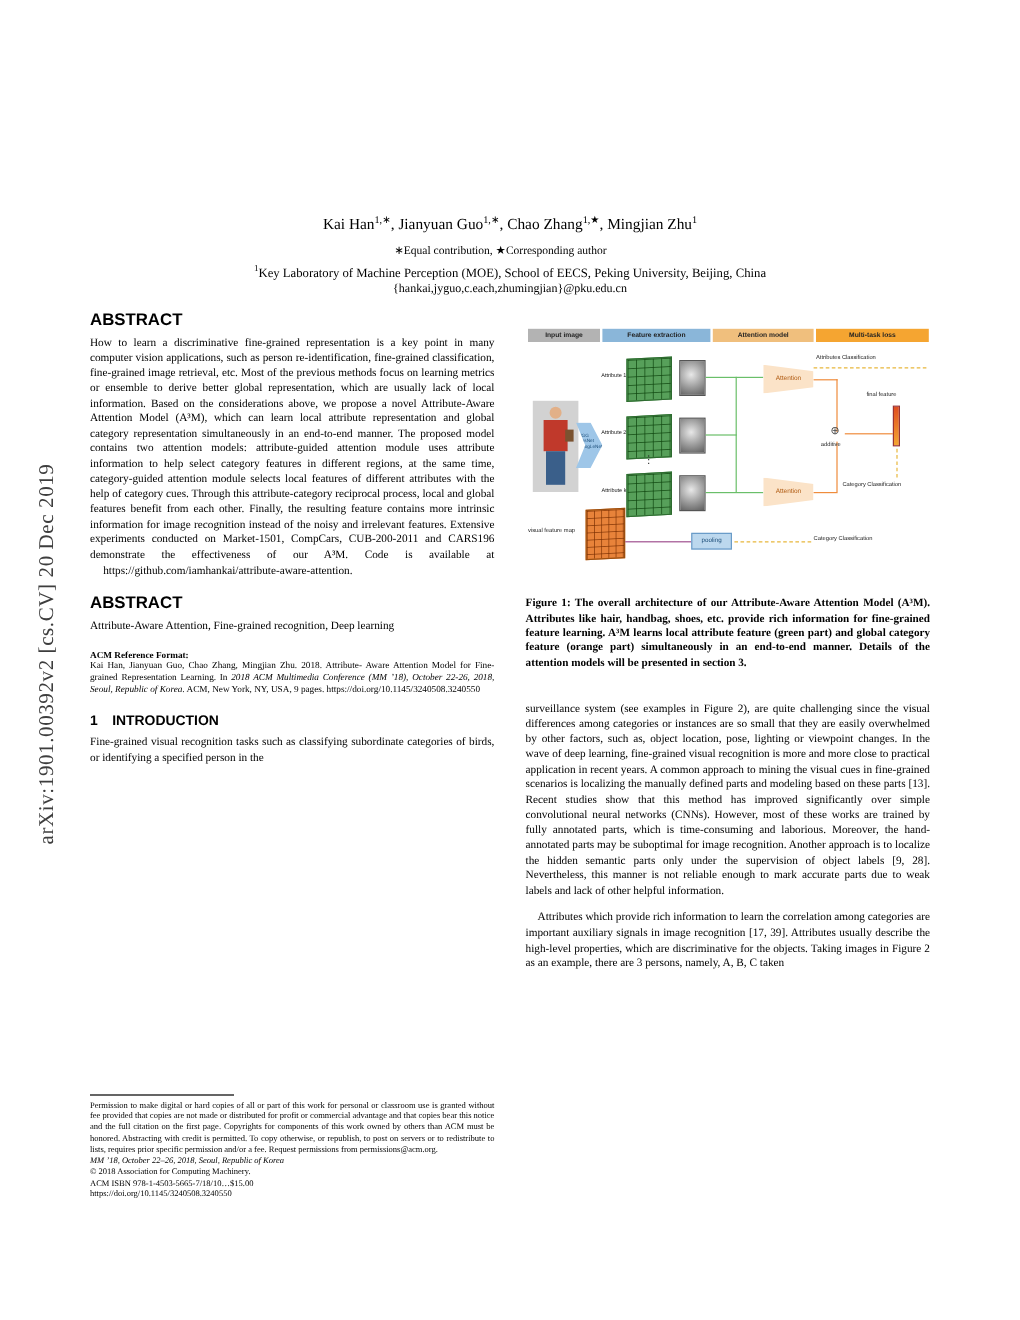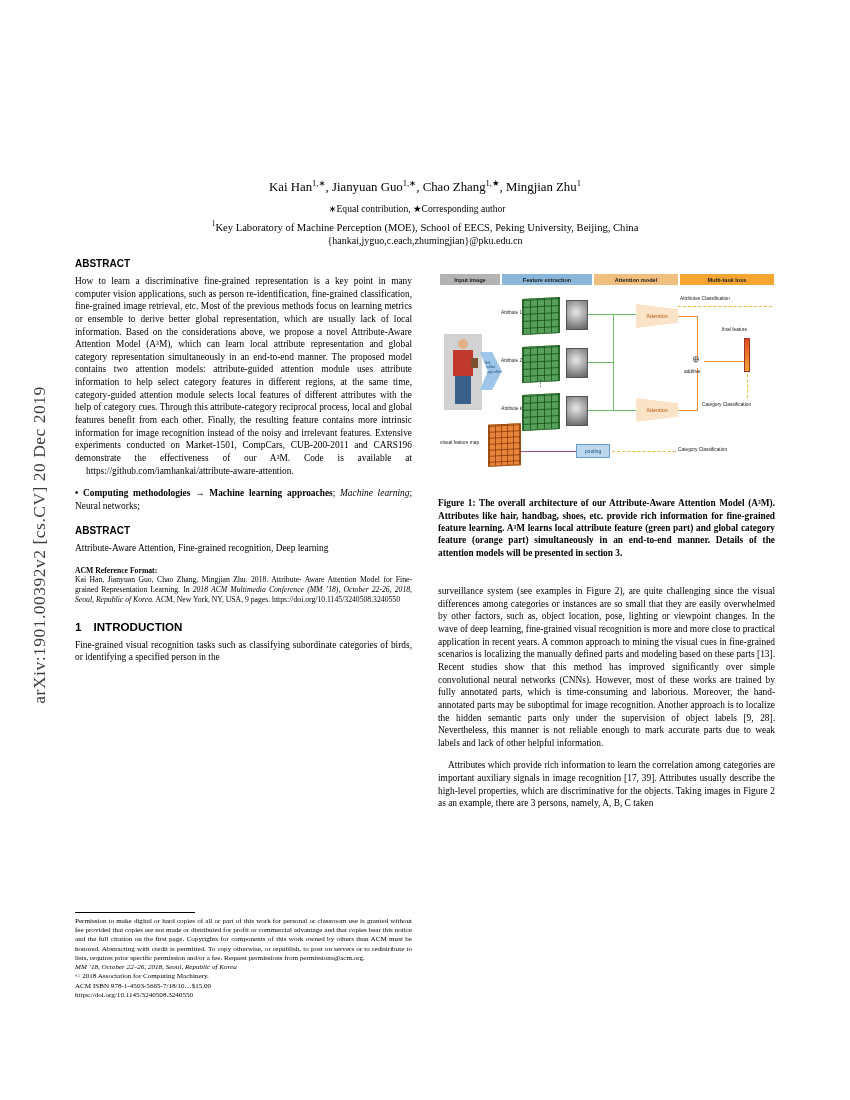--- a/index.html
+++ b/index.html
@@ -24,21 +24,21 @@
   .contrib-note { position:absolute; top:203px; left:0; right:16px; text-align:center; font-size:9.6px; }
   .affiliation { position:absolute; top:219px; left:0; right:0; text-align:center; font-size:10.6px; }
   .affiliation sup { font-size:7.5px; }
   .email { position:absolute; top:235px; left:0; right:0; text-align:center; font-size:10px; }
 
   
   .content { position:absolute; top:258px; left:75px; width:700px; display:flex; gap:26px; }
   .col { width:337px; }
   .col-left { position:relative; height:742px; }
 
-  .sec-head { font-size:10px; font-weight:bold; margin:0 0 6px 0; font-family:"Liberation Sans", sans-serif; }
+  .sec-head { font-size:14px; font-weight:bold; margin:0 0 6px 0; font-family:"Liberation Sans", sans-serif; }
   .num-head { font-size:11.6px; font-weight:bold; margin:14px 0 6px 0; font-family:"Liberation Sans", sans-serif; }
   .num-head .sp { display:inline-block; width:12px; }
   .body-txt { font-size:9.4px; line-height:1.345; text-align:justify; margin:0 0 10px 0; }
   .small-txt { font-size:7.7px; line-height:1.32; text-align:justify; margin:0 0 10px 0; }
   .small-head { font-size:7.7px; font-weight:bold; margin:0; }
   .it { font-style:italic; }
   .bd { font-weight:bold; }
 
   .footnote { position:absolute; bottom:0; left:0; width:337px; font-size:7.1px; line-height:1.3; text-align:justify; }
   .footnote-rule { width:120px; border-top:0.8px solid #000; margin-bottom:4px; }
@@ -118,21 +118,20 @@
   <div class="contrib-note">∗Equal contribution, ★Corresponding author</div>
   <div class="affiliation"><sup>1</sup><span>Key Laboratory of Machine Perception (MOE), School of EECS, Peking University, Beijing, China</span></div>
   <div class="email">{hankai,jyguo,c.each,zhumingjian}@pku.edu.cn</div>
 
   <div class="content">
 
     <div class="col col-left">
       <div class="sec-head">ABSTRACT</div>
       <p class="body-txt"><span>How to learn a discriminative fine-grained representation is a key point in many computer vision applications, such as person re-identification, fine-grained classification, fine-grained image retrieval, etc. Most of the previous methods focus on learning metrics or ensemble to derive better global representation, which are usually lack of local information. Based on the considerations above, we propose a novel Attribute-Aware Attention Model (A³M), which can learn local attribute representation and global category representation simultaneously in an end-to-end manner. The proposed model contains two attention models: attribute-guided attention module uses attribute information to help select category features in different regions, at the same time, category-guided attention module selects local features of different attributes with the help of category cues. Through this attribute-category reciprocal process, local and global features benefit from each other. Finally, the resulting feature contains more intrinsic information for image recognition instead of the noisy and irrelevant features. Extensive experiments conducted on Market-1501, CompCars, CUB-200-2011 and CARS196 demonstrate the effectiveness of our A³M. Code is available at</span> <a class="link" href="#">https://github.com/iamhankai/attribute-aware-attention.</a></p>
 
-      <p class="body-txt"><span class="bd">• </span><span class="bd">Computing methodologies</span><span> → </span><span class="bd">Machine learning approaches</span><span>;</span> <span class="it">Machine learning</span><span>; Neural networks;</span></p>
 
       <div class="sec-head" style="margin-top:12px">ABSTRACT</div>
       <p class="body-txt">Attribute-Aware Attention, Fine-grained recognition, Deep learning</p>
 
       <p class="small-head" style="margin-top:12px">ACM Reference Format:</p>
       <p class="small-txt"><span>Kai Han, Jianyuan Guo, Chao Zhang, Mingjian Zhu. 2018. Attribute- Aware Attention Model for Fine-grained Representation Learning. In </span><span class="it">2018 ACM Multimedia Conference (MM ’18), October 22-26, 2018, Seoul, Republic of Korea.</span><span> ACM, New York, NY, USA, 9 pages. https://doi.org/10.1145/3240508.3240550</span></p>
 
       <div class="num-head"><span>1</span><span class="sp"></span><span>INTRODUCTION</span></div>
       <p class="body-txt">Fine-grained visual recognition tasks such as classifying subordinate categories of birds, or identifying a specified person in the</p>
 

